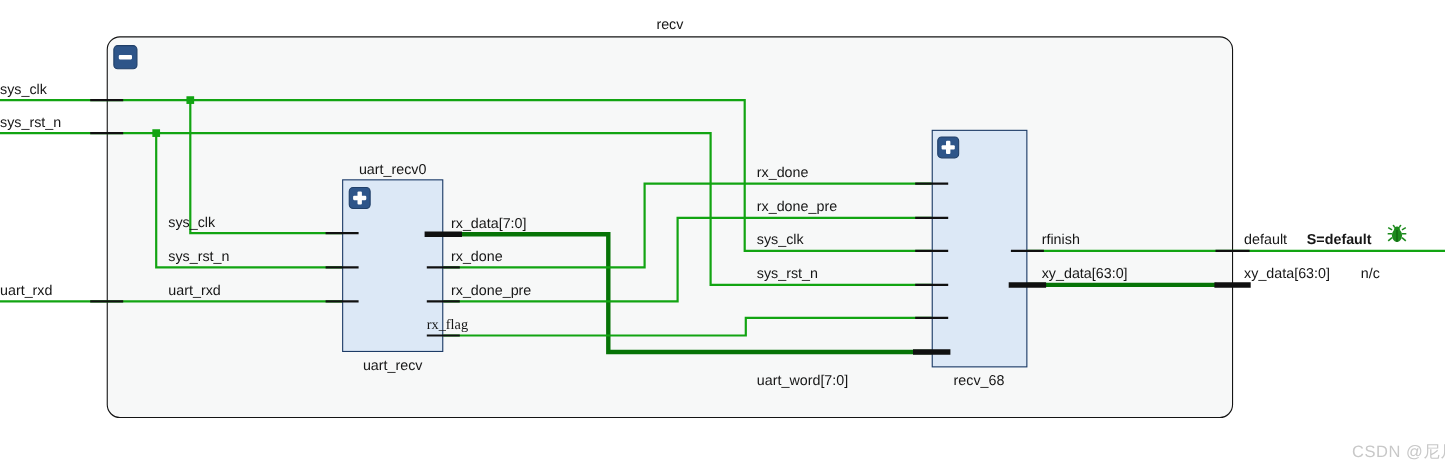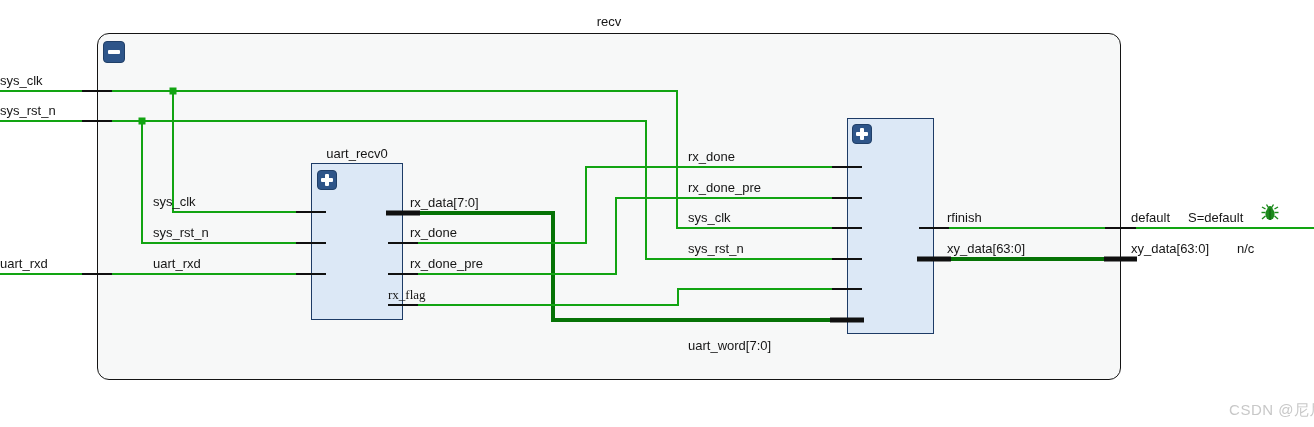--- a/index.html
+++ b/index.html
@@ -129,50 +129,52 @@
   <button class="expander btn-expand-2">
     <span class="bar-h"></span>
     <span class="bar-v"></span>
   </button>
 
   <div class="lbl r" style="left:0;top:73px;width:87px;">sys_clk</div>
   <div class="lbl r" style="left:0;top:103px;width:87px;">sys_rst_n</div>
   <div class="lbl r" style="left:0;top:256px;width:87px;">uart_rxd</div>
 
   <div class="lbl" style="left:1131px;top:210px;">default</div>
-  <div class="lbl" style="left:1188px;top:210px;">S=default</div>
+  <div class="lbl" style="left:1188px;top:210px;font-weight:bold;">S=default</div>
   <svg class="debug-bug" viewBox="0 0 18 17">
     <g stroke="#1c8a1c" stroke-width="1.4" fill="none">
       <line x1="4.5" y1="5" x2="1" y2="3"></line>
       <line x1="4.5" y1="8.5" x2="0.5" y2="8.5"></line>
       <line x1="4.5" y1="12" x2="1" y2="15"></line>
       <line x1="13.5" y1="5" x2="17" y2="3"></line>
       <line x1="13.5" y1="8.5" x2="17.5" y2="8.5"></line>
       <line x1="13.5" y1="12" x2="17" y2="15"></line>
       <line x1="7" y1="3" x2="5.5" y2="0.5"></line>
       <line x1="11" y1="3" x2="12.5" y2="0.5"></line>
     </g>
     <circle cx="9" cy="4.5" r="2.6" fill="#1c8a1c"></circle>
     <ellipse cx="9" cy="10" rx="4.6" ry="6" fill="#1c8a1c"></ellipse>
     <line x1="9" y1="5" x2="9" y2="16" stroke="#0c5c0c" stroke-width="1"></line>
   </svg>
   <div class="lbl" style="left:1131px;top:241px;">xy_data[63:0]</div>
   <div class="lbl" style="left:1237px;top:241px;">n/c</div>
 
   <div class="lbl c" style="left:277px;top:146px;width:160px;">uart_recv0</div>
+  <div class="lbl c" style="left:277px;top:324px;width:160px;">uart_recv</div>
 
   <div class="lbl r" style="left:153px;top:194px;width:150px;">sys_clk</div>
   <div class="lbl r" style="left:153px;top:225px;width:150px;">sys_rst_n</div>
   <div class="lbl r" style="left:153px;top:256px;width:150px;">uart_rxd</div>
 
   <div class="lbl" style="left:410px;top:195px;">rx_data[7:0]</div>
   <div class="lbl" style="left:410px;top:225px;">rx_done</div>
   <div class="lbl" style="left:410px;top:256px;">rx_done_pre</div>
   <div class="lbl" style="left:388px;top:287px;font-family:Liberation Serif, serif;">rx_flag</div>
 
+  <div class="lbl c" style="left:810px;top:338px;width:160px;">recv_68</div>
 
   <div class="lbl r" style="left:688px;top:149px;width:150px;">rx_done</div>
   <div class="lbl r" style="left:688px;top:180px;width:150px;">rx_done_pre</div>
   <div class="lbl r" style="left:688px;top:210px;width:150px;">sys_clk</div>
   <div class="lbl r" style="left:688px;top:241px;width:150px;">sys_rst_n</div>
   <div class="lbl r" style="left:688px;top:302px;width:150px;margin-top:36px;">uart_word[7:0]</div>
 
   <div class="lbl" style="left:947px;top:210px;">rfinish</div>
   <div class="lbl" style="left:947px;top:241px;">xy_data[63:0]</div>
 

